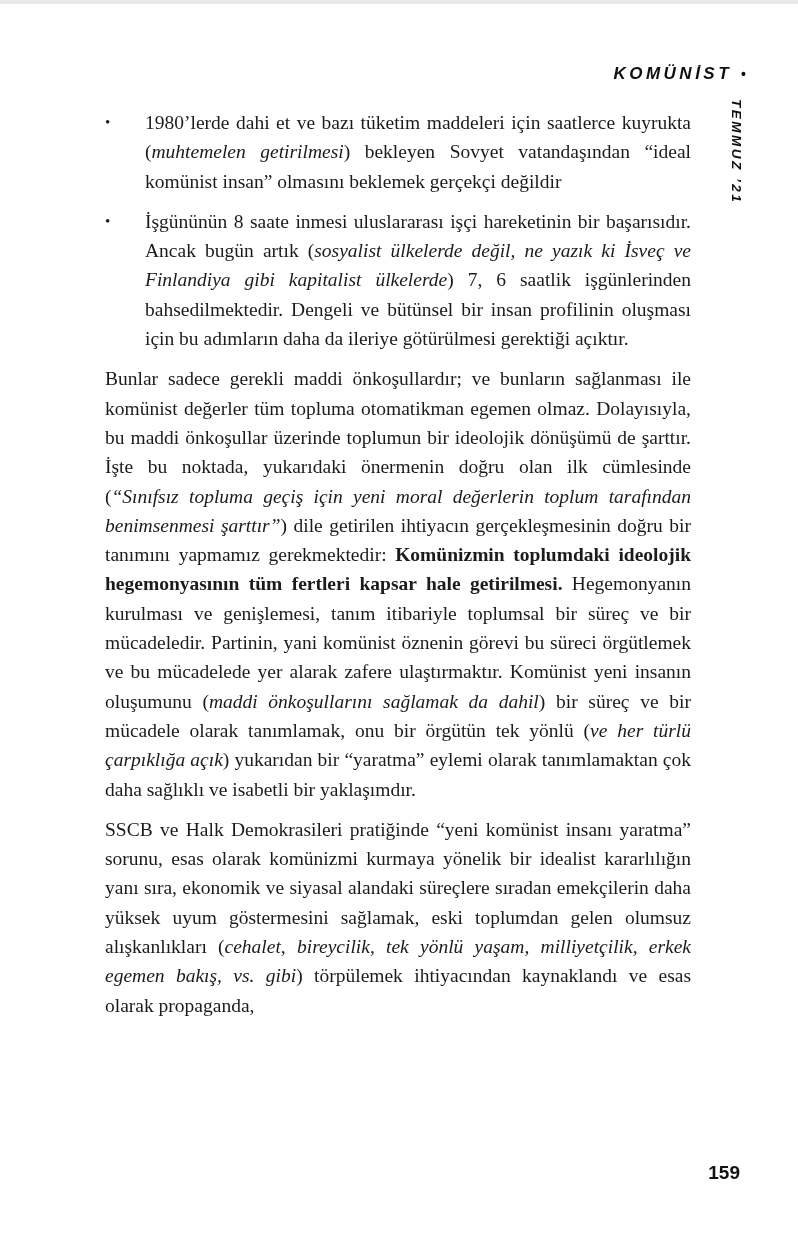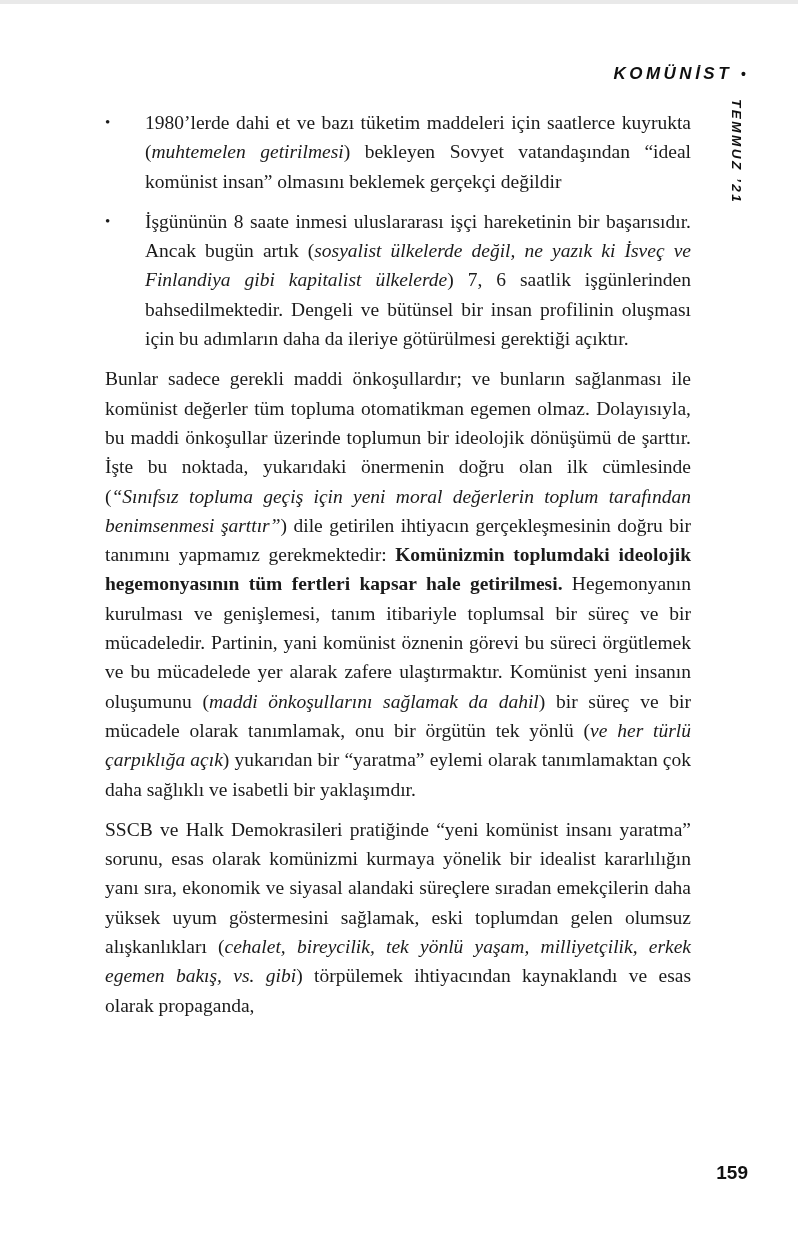--- a/index.html
+++ b/index.html
@@ -40,21 +40,21 @@
   .bullet-item .marker {
     flex:0 0 40px; width:40px;
     font-size:15px; line-height:29.3px;
   }
   .bullet-item .bullet-text { flex:1; text-align:justify; }
   .para { margin-top:11px; text-align:justify; }
   .seg-normal { font-style:normal; font-weight:normal; }
   .seg-italic { font-style:italic; }
   .seg-bold { font-weight:bold; }
   .page-number {
-    position:absolute; right:50px; bottom:61px;
+    position:absolute; right:58px; bottom:61px;
     font-family:"Liberation Sans", sans-serif;
     font-weight:bold; font-size:19px; color:#111;
   }
 </style>
 </head>
 <body>
 
 <div class="page">
 
   <div class="running-head">

